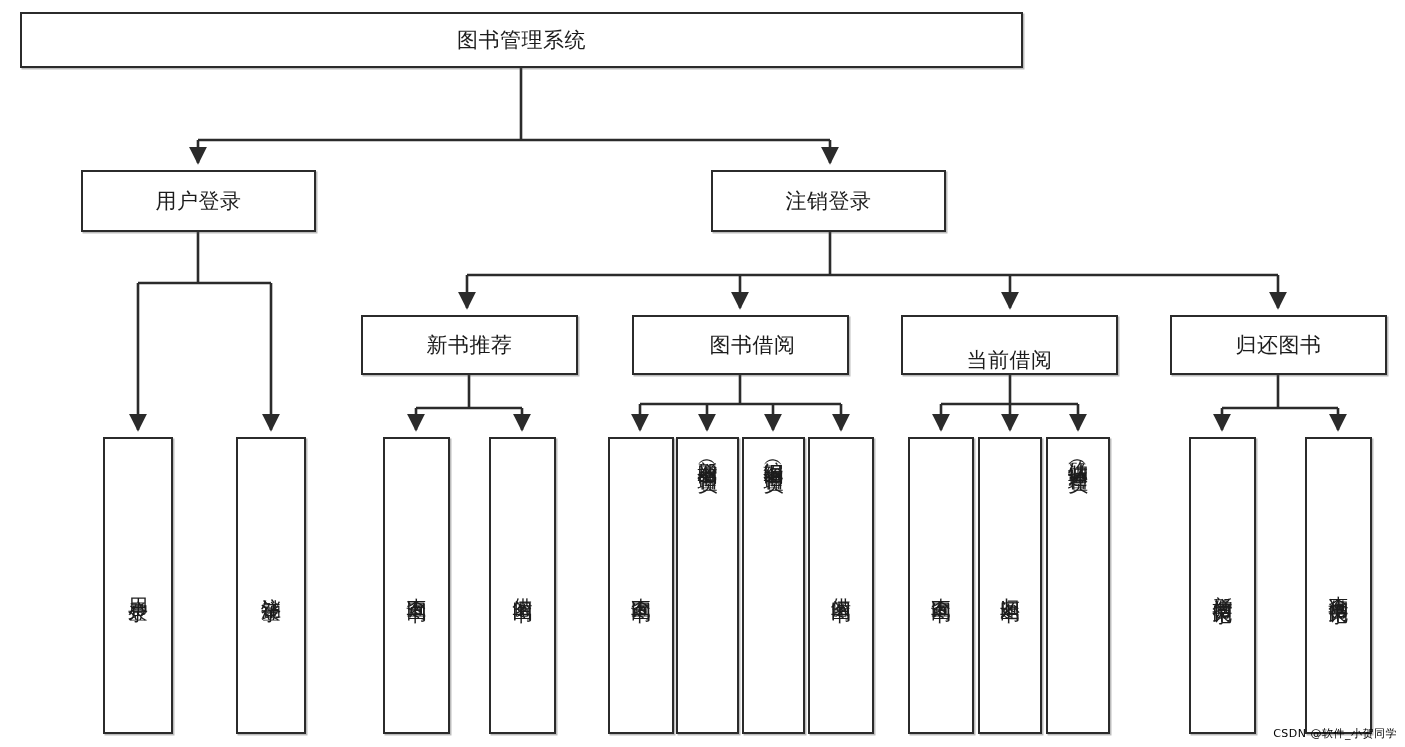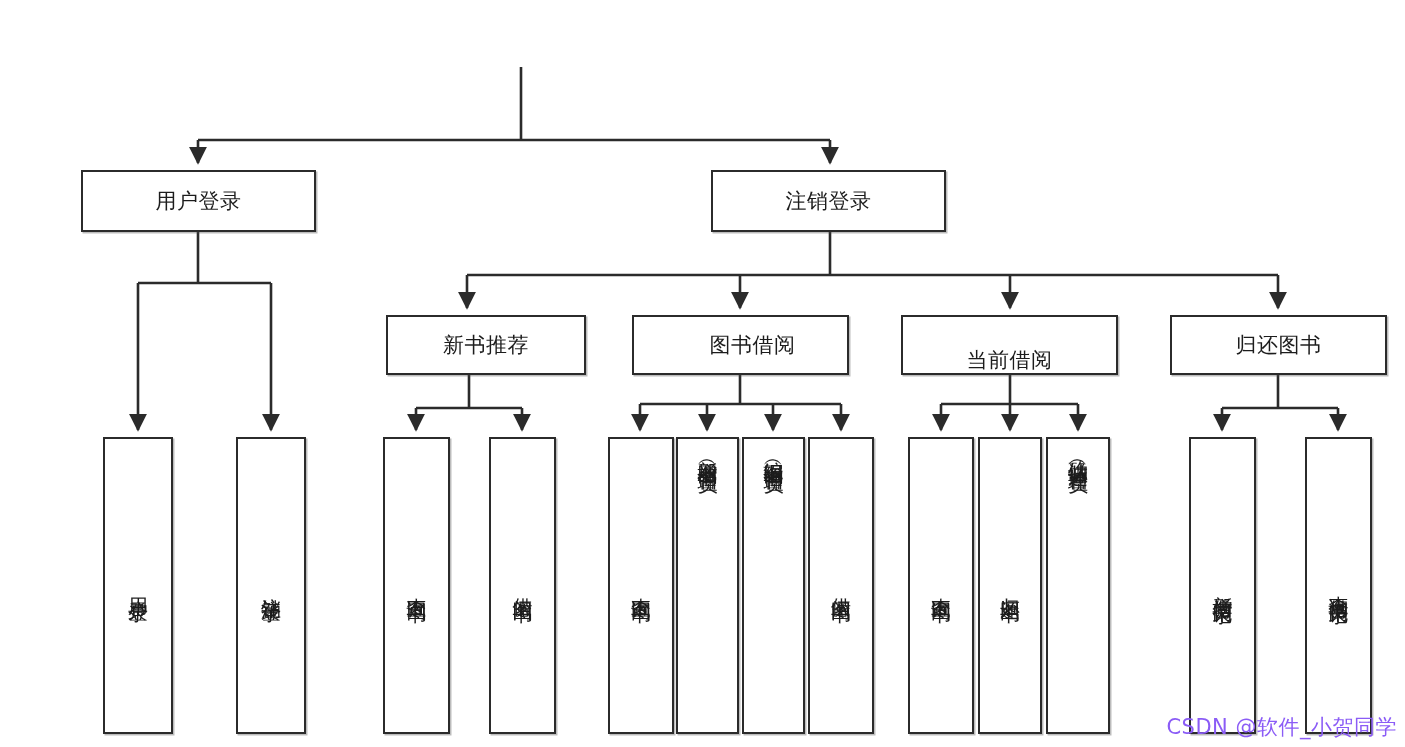--- a/index.html
+++ b/index.html
@@ -58,22 +58,22 @@
     padding-top: 6px;
   }
   .node.leaf.mid {
     align-items: center;
     padding-top: 0;
   }
   .watermark {
     position: absolute;
     right: 8px;
     bottom: 6px;
-    font-size: 21px;
-    color: #8b5cf6;
+    font-size: 11px;
+    color: #000000;
     letter-spacing: 0.5px;
     white-space: nowrap;
   }
 </style>
 </head>
 <body>
 
 <div id="canvas">
 
   <svg class="edges" viewBox="0 0 1405 747">
@@ -119,29 +119,32 @@
       <path d="M 1010 404 L 1010 430" marker-end="url(#arrow)"></path>
       <path d="M 1078 404 L 1078 430" marker-end="url(#arrow)"></path>
 
       <path d="M 1278 375 L 1278 408"></path>
       <path d="M 1222 408 L 1338 408"></path>
       <path d="M 1222 408 L 1222 430" marker-end="url(#arrow)"></path>
       <path d="M 1338 408 L 1338 430" marker-end="url(#arrow)"></path>
     </g>
   </svg>
 
+  <div class="node" style="left:20px; top:12px; width:1003px; height:56px;">
+    <span class="label">图书管理系统</span>
+  </div>
 
   <div class="node" style="left:81px; top:170px; width:235px; height:62px;">
     <span class="label">用户登录</span>
   </div>
   <div class="node" style="left:711px; top:170px; width:235px; height:62px;">
     <span class="label">注销登录</span>
   </div>
 
-  <div class="node" style="left:361px; top:315px; width:200px; height:60px;margin-left:25px;">
+  <div class="node" style="left:361px; top:315px; width:217px; height:60px;">
     <span class="label">新书推荐</span>
   </div>
   <div class="node" style="left:632px; top:315px; width:217px; height:60px;padding-left:24px;">
     <span class="label">图书借阅</span>
   </div>
   <div class="node" style="left:901px; top:315px; width:217px; height:60px;align-items:flex-end;">
     <span class="label">当前借阅</span>
   </div>
   <div class="node" style="left:1170px; top:315px; width:217px; height:60px;">
     <span class="label">归还图书</span>

